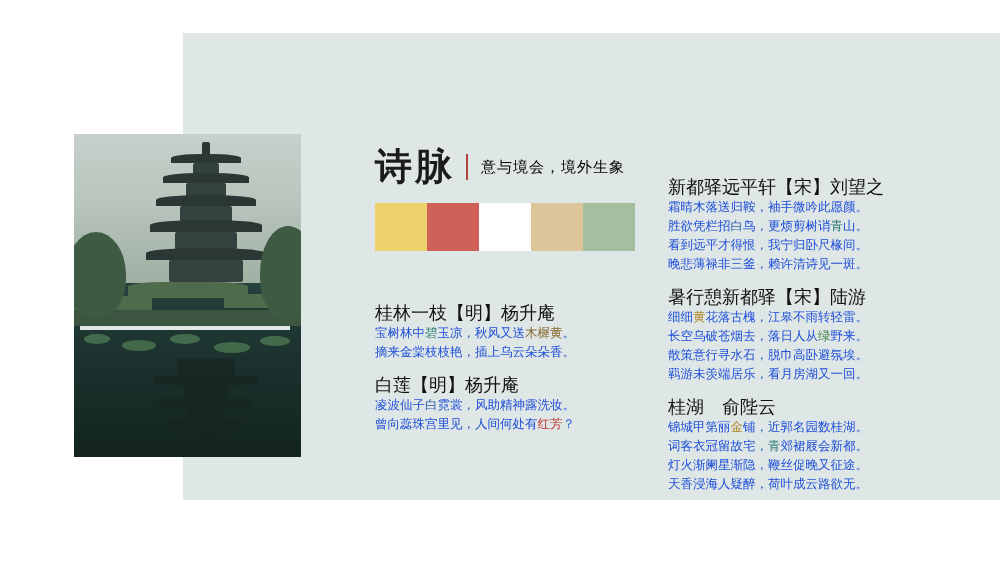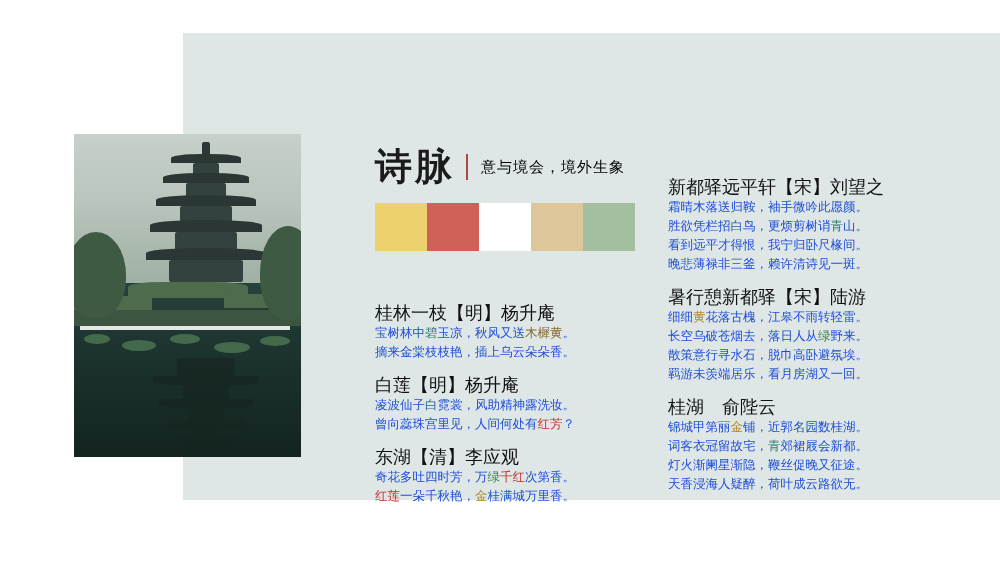--- a/index.html
+++ b/index.html
@@ -223,25 +223,20 @@
     <div class="poem">
       <div class="poem-title">桂林一枝【明】杨升庵</div>
       <div class="poem-line"><span class="hl-dark">宝树林中</span><span class="hl-teal">碧</span><span class="hl-dark">玉凉，秋风又送</span><span class="hl-brown">木樨黄</span><span class="hl-dark">。</span></div>
       <div class="poem-line"><span class="hl-dark">摘来金棠枝枝艳，插上乌云朵朵香。</span></div>
     </div>
     <div class="poem">
       <div class="poem-title">白莲【明】杨升庵</div>
       <div class="poem-line"><span class="hl-dark">凌波仙子</span><span class="hl-blue">白</span><span class="hl-dark">霓裳，风助精神露洗妆。</span></div>
       <div class="poem-line"><span class="hl-dark">曾向蕊珠宫里见，人间何处有</span><span class="hl-red">红芳</span><span class="hl-dark">？</span></div>
     </div>
-    <div class="poem">
-      <div class="poem-title">东湖【清】李应观</div>
-      <div class="poem-line"><span class="hl-dark">奇花多吐四时芳，万</span><span class="hl-green">绿</span><span class="hl-red">千</span><span class="hl-red">红</span><span class="hl-dark">次第香。</span></div>
-      <div class="poem-line"><span class="hl-red">红莲</span><span class="hl-dark">一朵千秋艳，</span><span class="hl-gold">金</span><span class="hl-dark">桂满城万里香。</span></div>
-    </div>
   </div>
 <div id="col-right" class="poem-col">
     <div class="poem">
       <div class="poem-title">新都驿远平轩【宋】刘望之</div>
       <div class="poem-line"><span class="hl-dark">霜晴木落送归鞍，袖手微吟此愿颜。</span></div>
       <div class="poem-line"><span class="hl-dark">胜欲凭栏招</span><span class="hl-blue">白</span><span class="hl-dark">鸟，更烦剪树诮</span><span class="hl-teal">青</span><span class="hl-dark">山。</span></div>
       <div class="poem-line"><span class="hl-dark">看到远平才得恨，我宁归卧尺椽间。</span></div>
       <div class="poem-line"><span class="hl-dark">晚悲薄禄非三釜，赖许清诗见一斑。</span></div>
     </div>
     <div class="poem">

